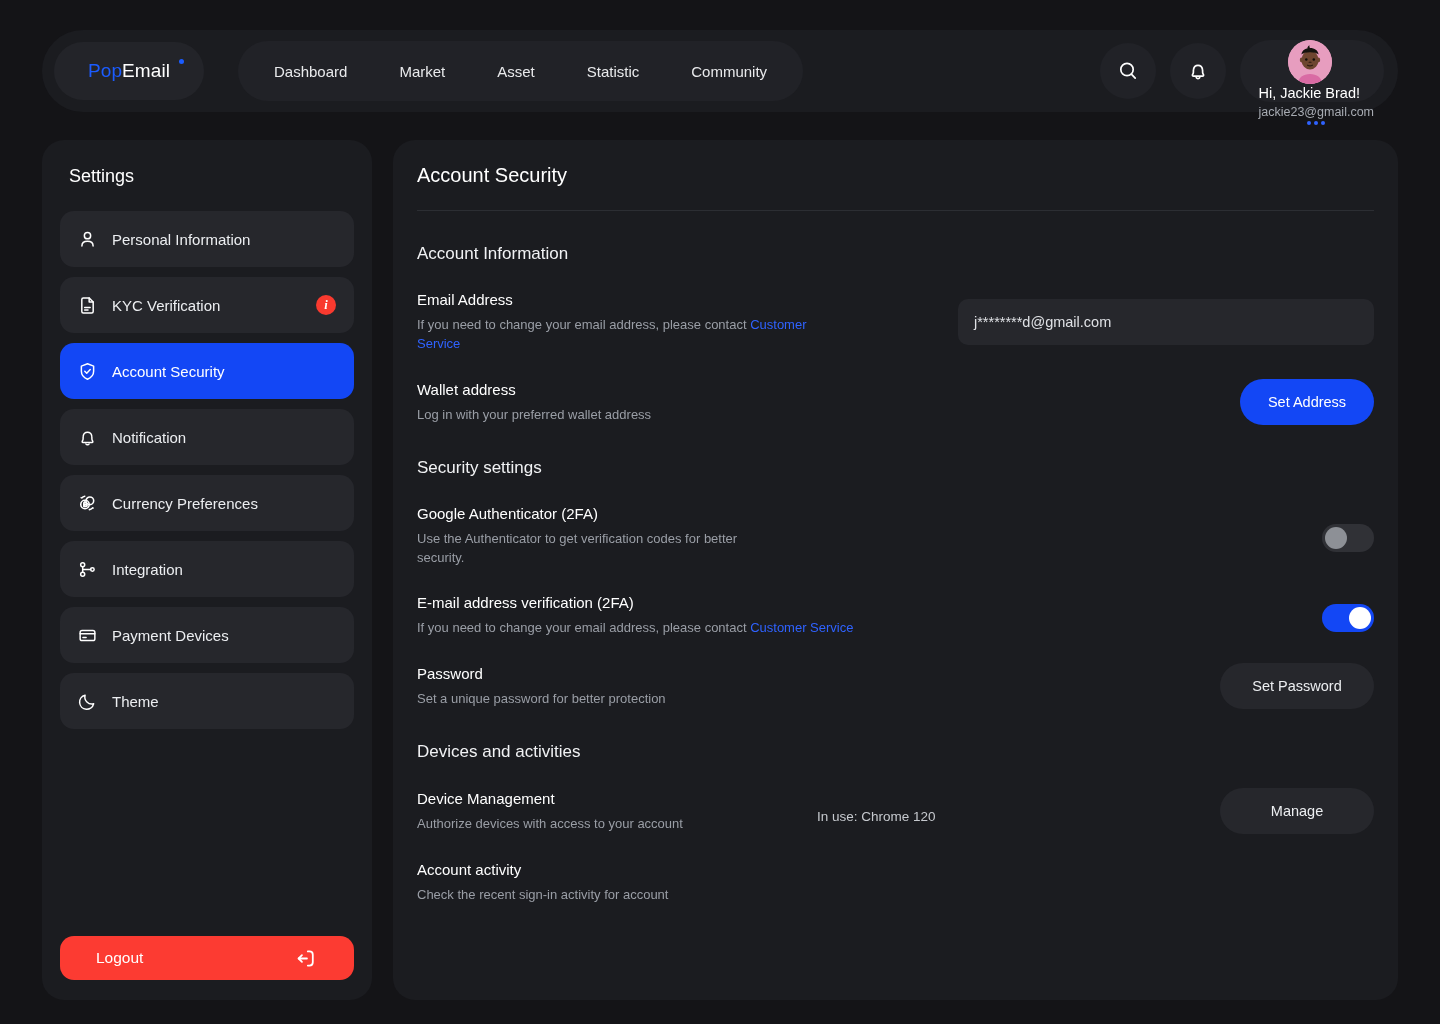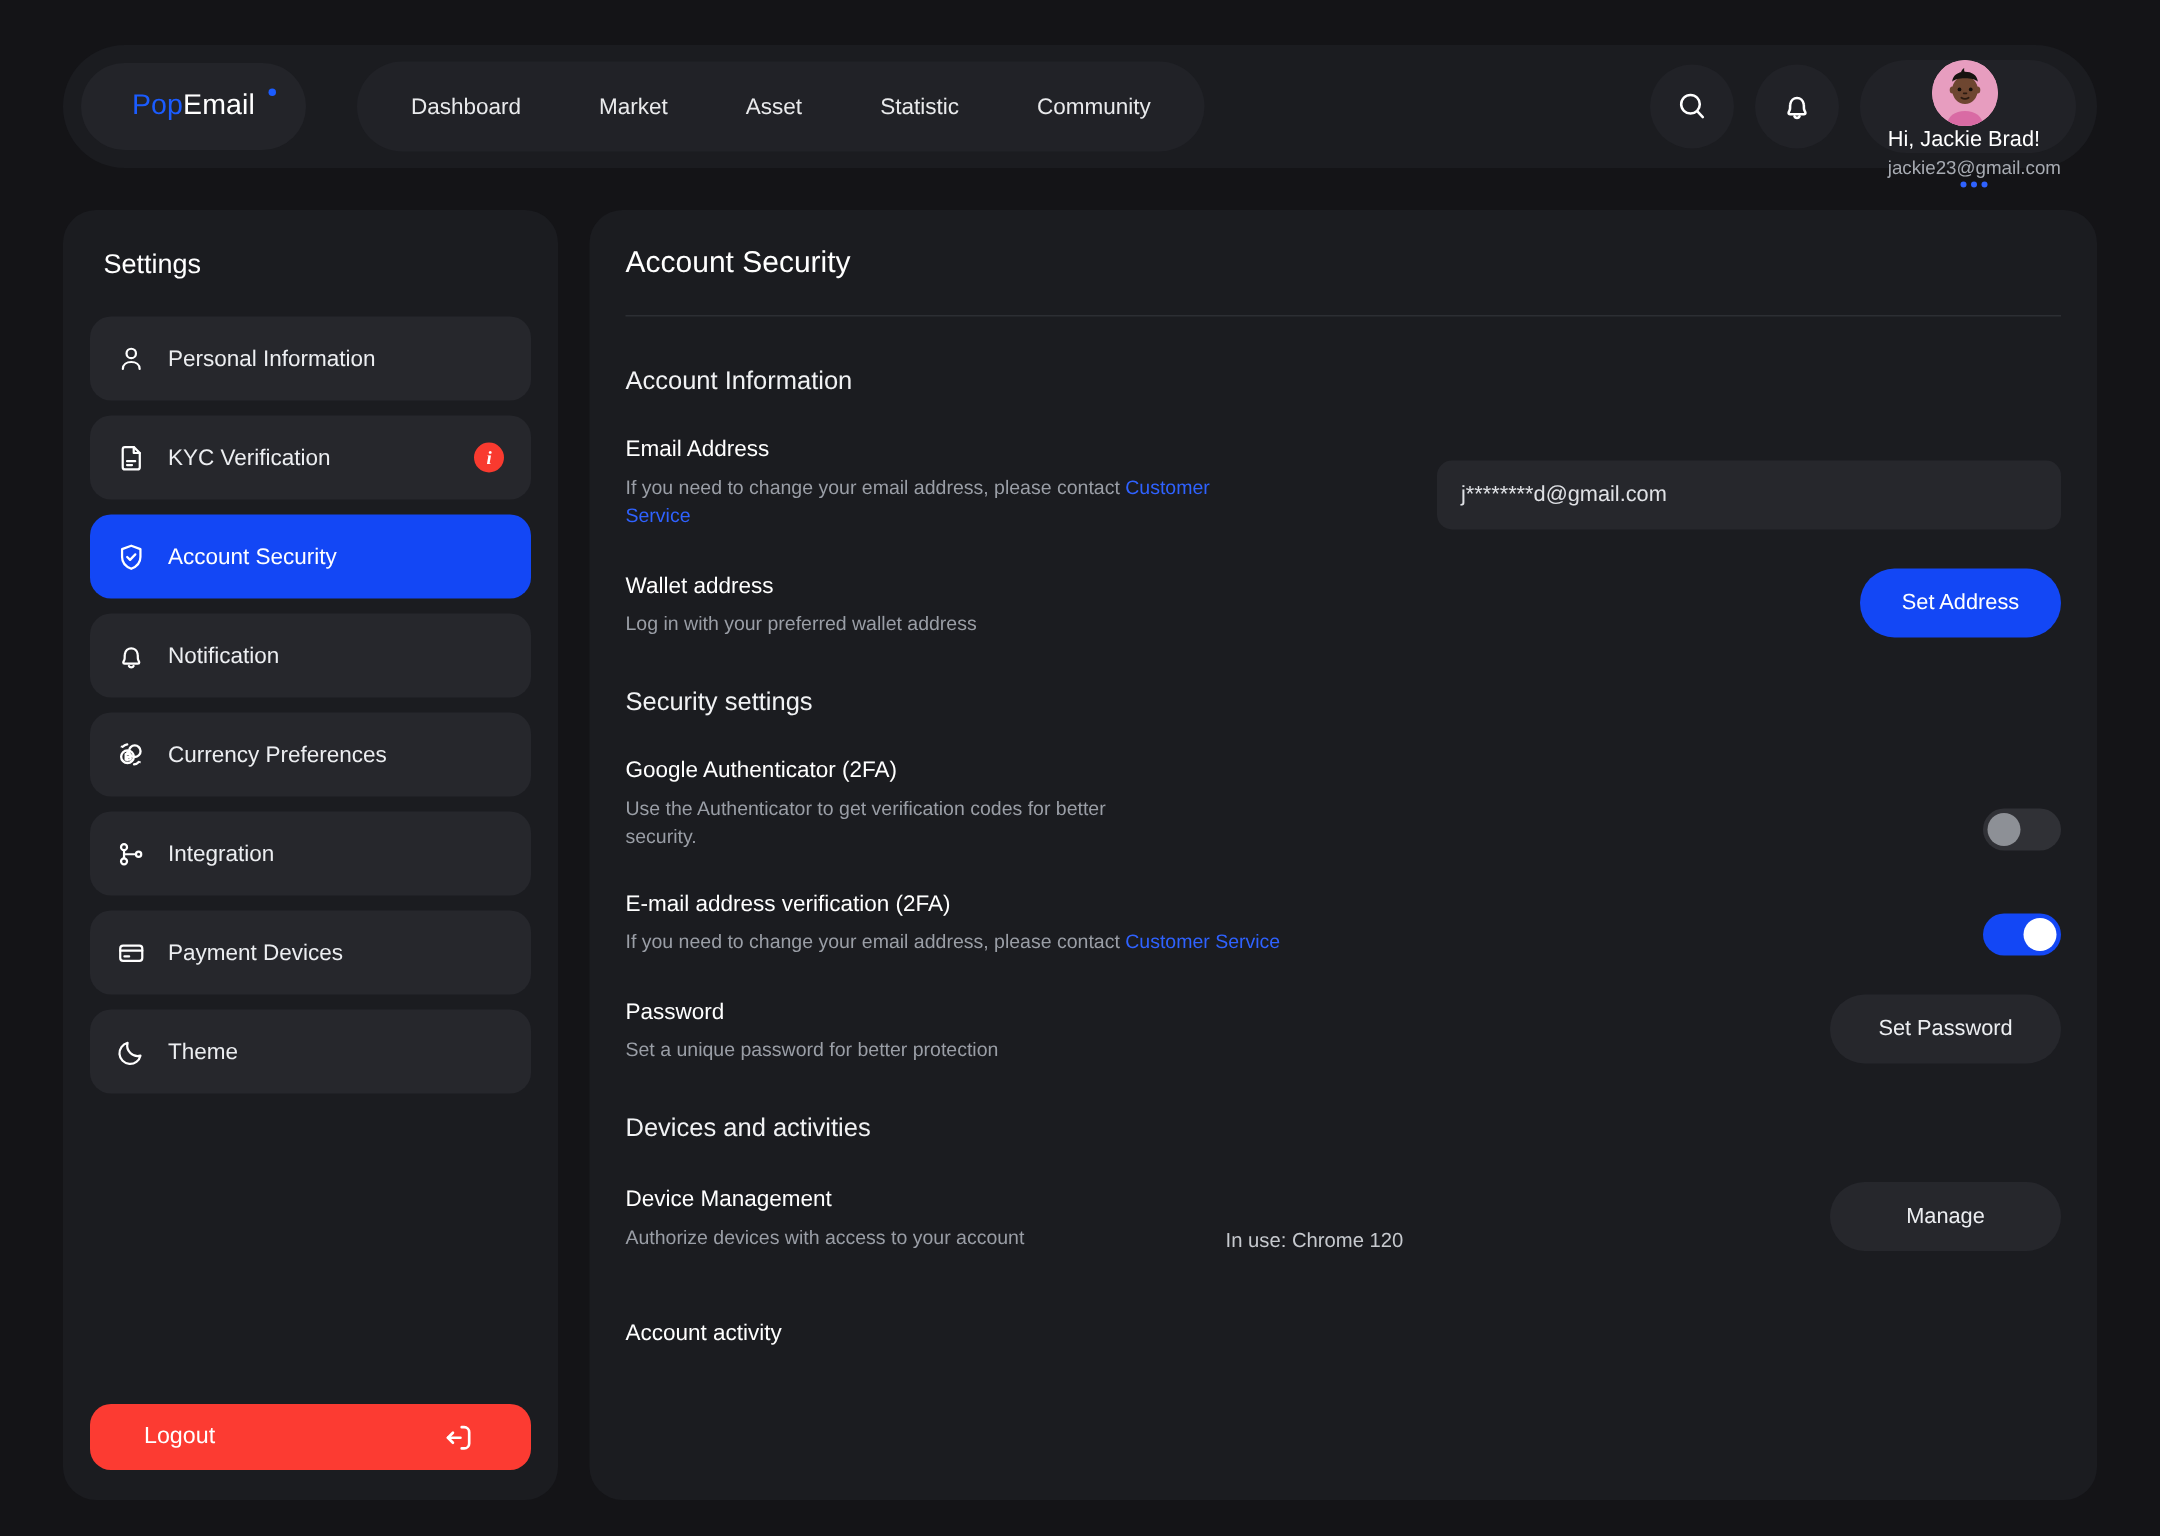--- a/index.html
+++ b/index.html
@@ -218,21 +218,21 @@
     width: 100%;
   }
   .section-title {
     font-size: 17px;
     color: #f1f2f4;
     margin-top: 33px;
     margin-bottom: 26px;
   }
   .row {
     display: flex;
-    align-items: flex-end;
+    align-items: center;
     margin-bottom: 26px;
     min-height: 44px;
   }
   .row-text { width: 400px; flex: none; }
   .row-title {
     font-size: 15px;
     color: #ffffff;
     line-height: 20px;
     margin-bottom: 5px;
   }
@@ -558,17 +558,18 @@
       </div>
       <div class="row-mid">In use: Chrome 120</div>
       <div class="row-right">
         <button class="btn btn-dark">Manage</button>
       </div>
     </div>
 
     <div class="row">
       <div class="row-text">
         <div class="row-title">Account activity</div>
+        <div class="row-desc">Check the recent sign-in activity for account</div>
       </div>
     </div>
 
   </div>
 </div>
 
 </body></html>

